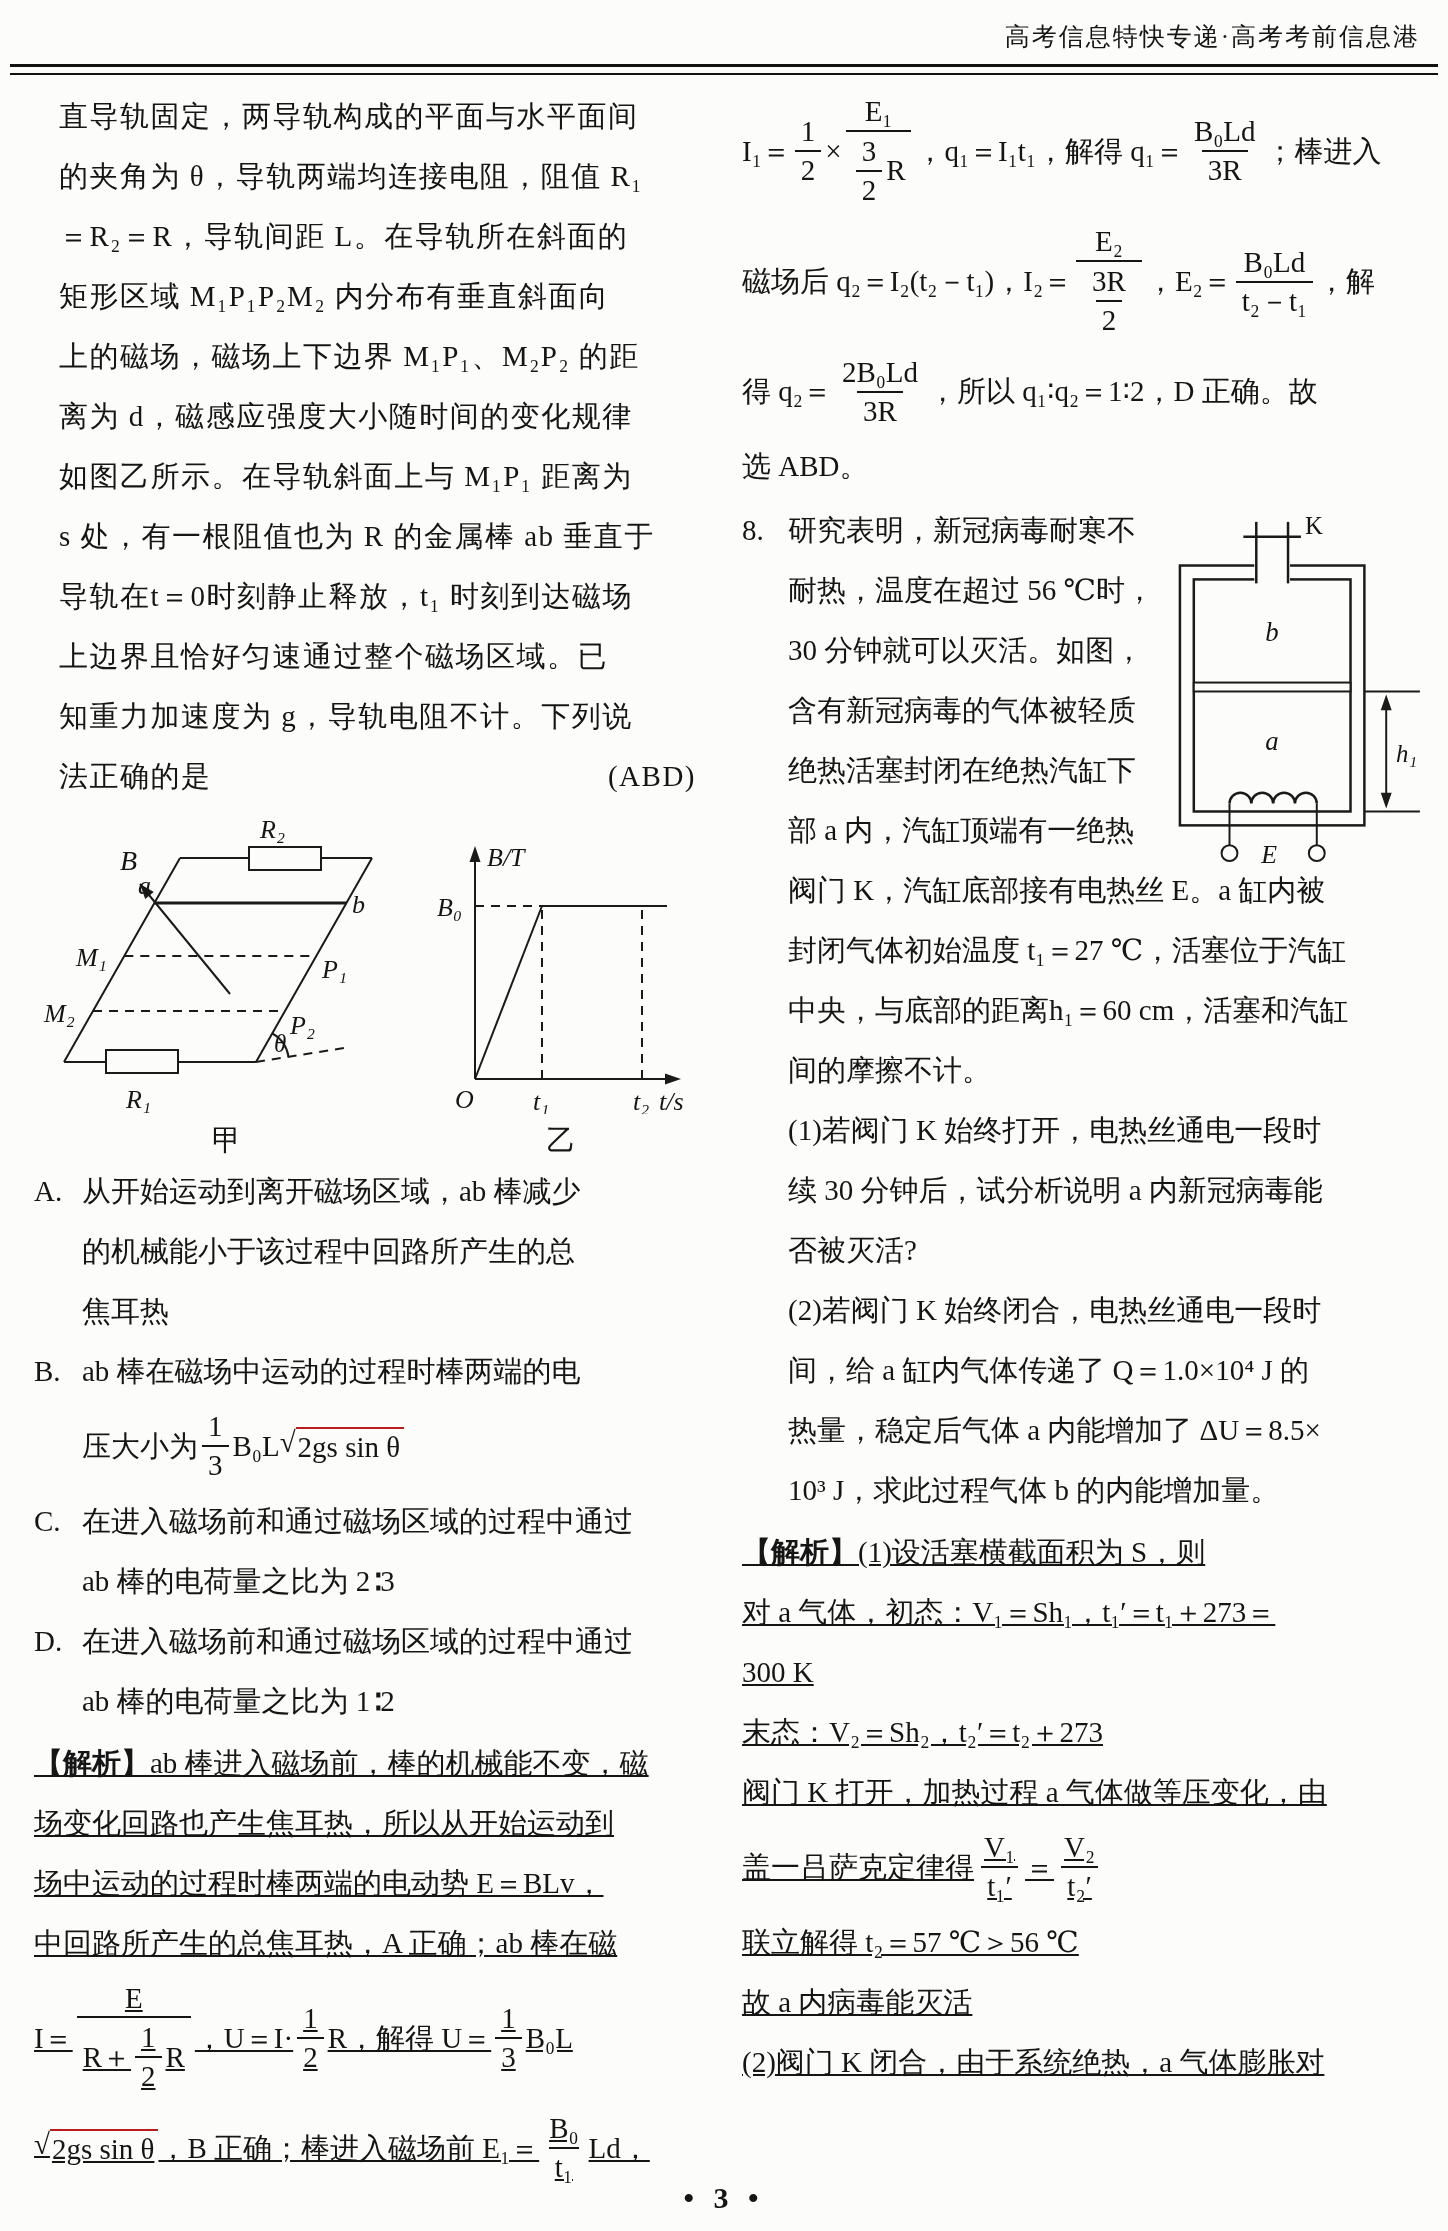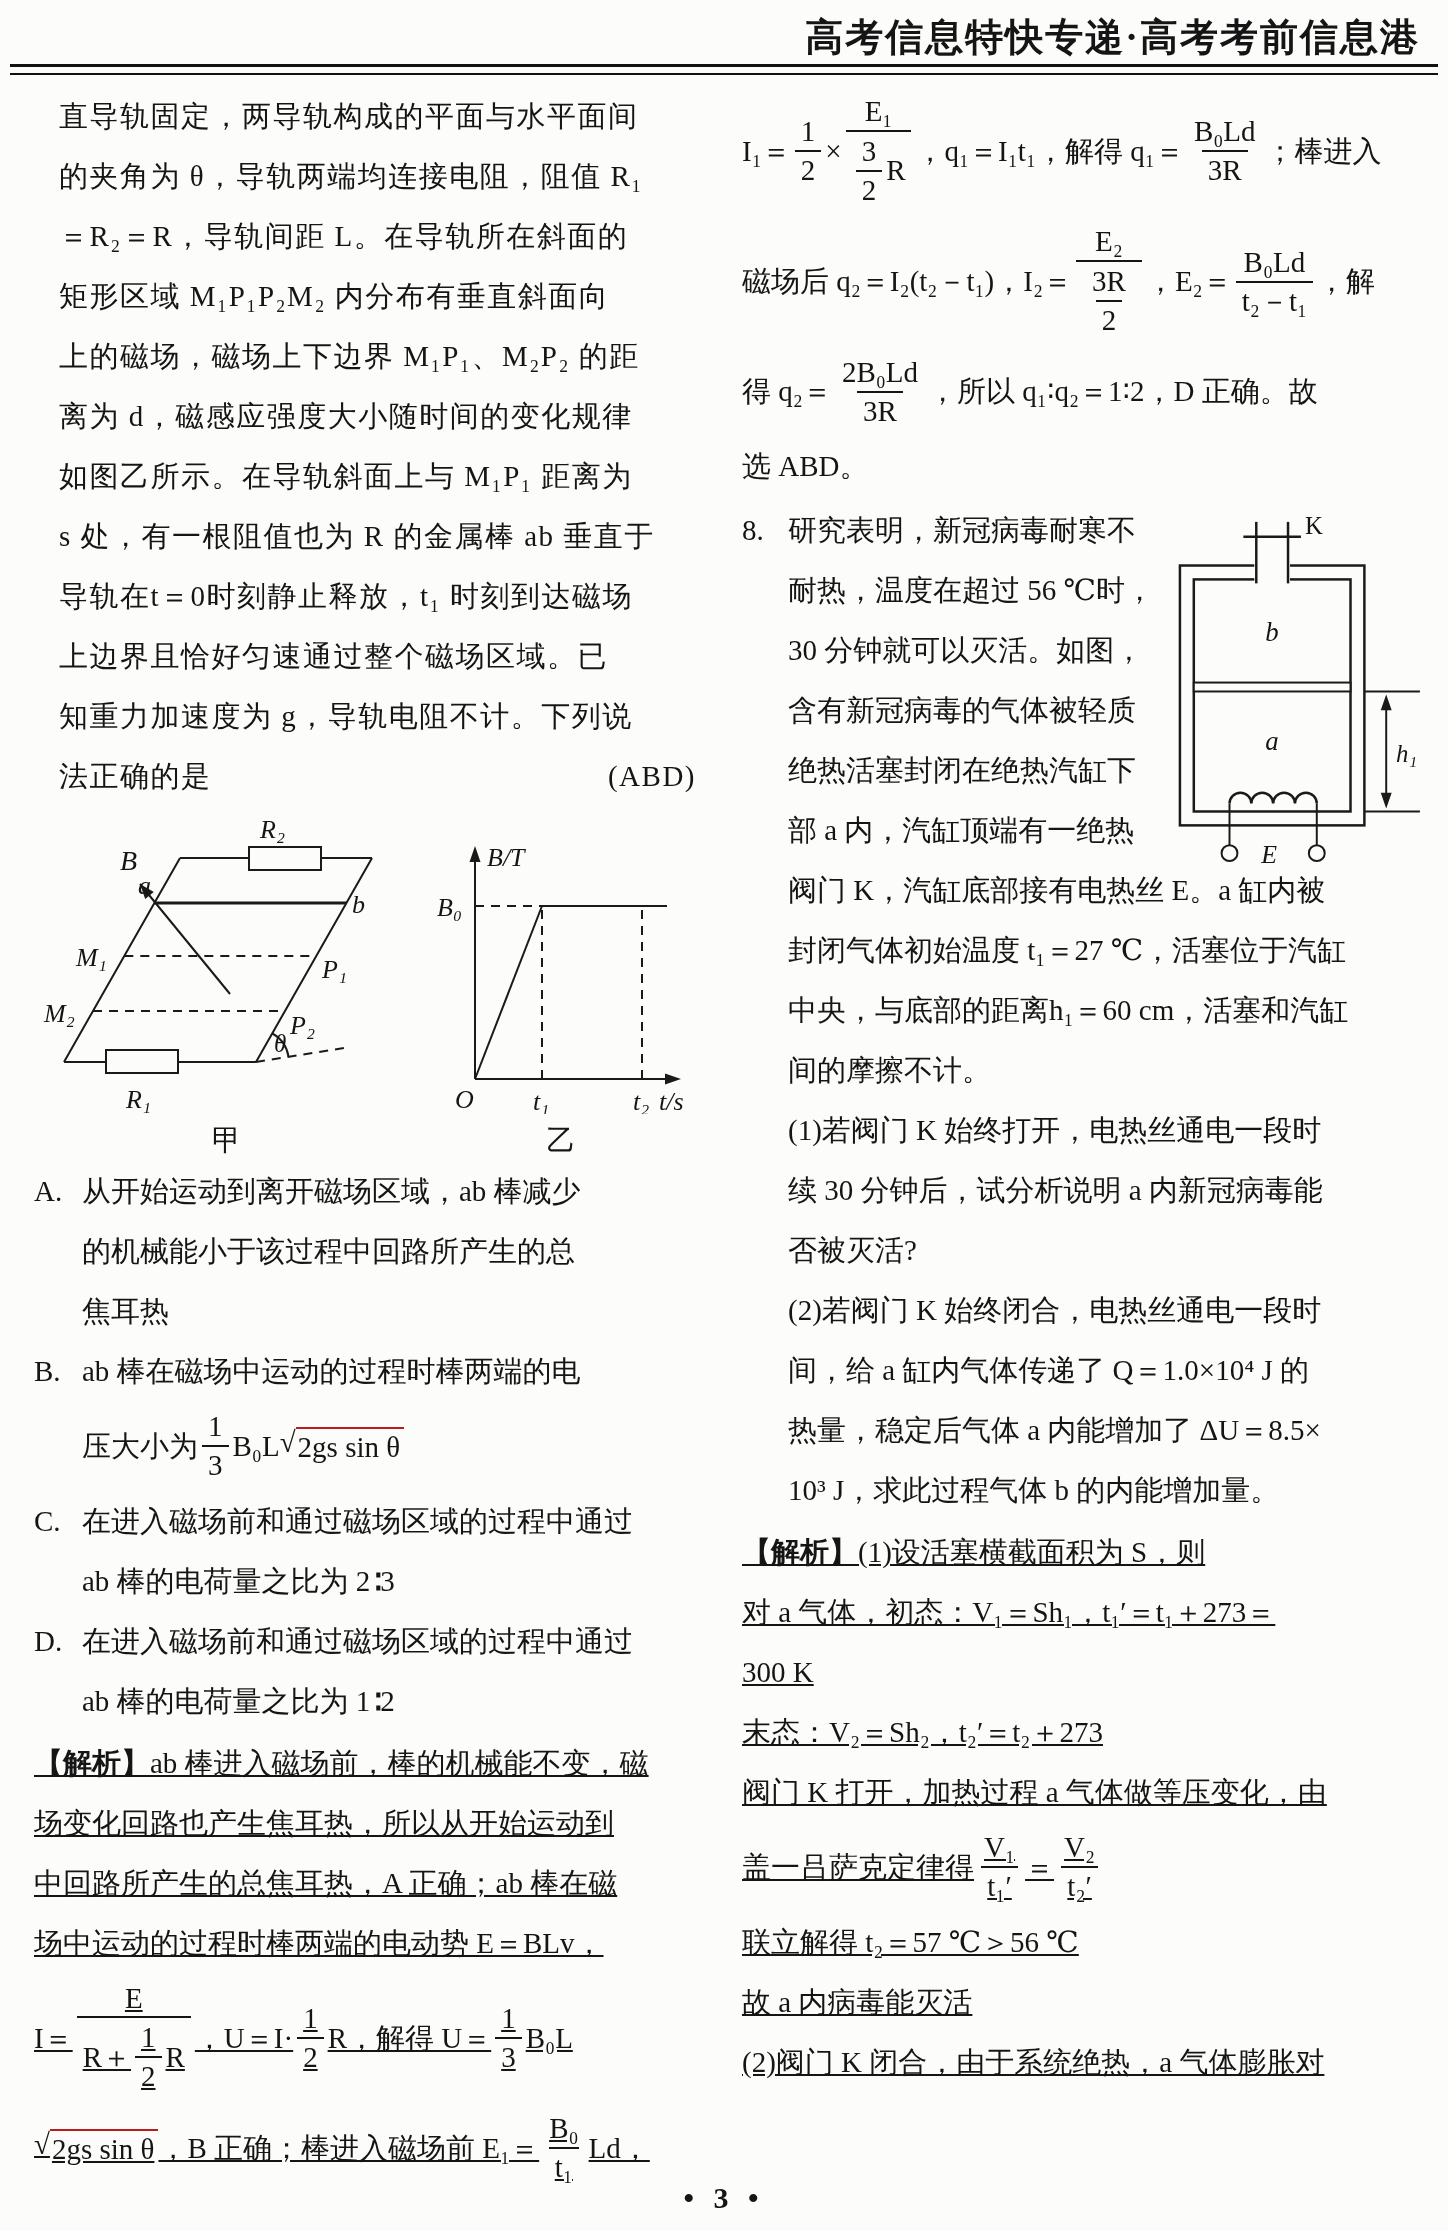--- a/index.html
+++ b/index.html
@@ -1,18 +1,18 @@
 <!DOCTYPE html>
 <html><head>
 <meta charset="utf-8">
 <style>
   html,body{margin:0;padding:0;background:#9a9a9a;}
   .page{position:relative;width:1448px;height:2231px;background:#fcfcfa;overflow:hidden;
         font-family:"Liberation Serif","DejaVu Serif",serif;color:#151515;}
-  .hdr{position:absolute;top:12px;right:28px;font-size:38px;font-weight:bold;letter-spacing:2px;}
+  .hdr{position:absolute;top:20px;right:28px;font-size:25px;font-weight:normal;letter-spacing:2px;}
   .rule{position:absolute;top:64px;left:10px;right:10px;height:6px;
         border-top:3px solid #111;border-bottom:2px solid #111;}
   .cols{position:absolute;top:86px;left:34px;right:26px;display:flex;gap:46px;}
   .col{font-size:29px;}
   .col-left{width:662px;flex:none;}
   .col-right{flex:1;min-width:0;}
   .ln{line-height:60px;white-space:nowrap;}
   .col-left>.q7 .ln{letter-spacing:1.5px;margin-left:25px;}
   .split{display:flex;justify-content:space-between;white-space:nowrap;gap:30px;}
   .fml{display:flex;align-items:center;white-space:nowrap;line-height:1.25;padding:7px 0;}
@@ -155,22 +155,22 @@
           <div class="ln">在进入磁场前和通过磁场区域的过程中通过</div>
           <div class="ln">ab 棒的电荷量之比为 1∶2</div>
         </div>
       </div>
 
       <div class="analysis">
         <div class="ln">
           <span class="alabel">【解析】</span><span>ab 棒进入磁场前，棒的机械能不变，磁</span>
         </div>
         <div class="ln">场变化回路也产生焦耳热，所以从开始运动到</div>
+        <div class="ln">场中运动的过程时棒两端的电动势 E＝BLv，</div>
         <div class="ln">中回路所产生的总焦耳热，A 正确；ab 棒在磁</div>
-        <div class="ln">场中运动的过程时棒两端的电动势 E＝BLv，</div>
         <div class="fml">I＝<span class="frac">
               <span class="fnum">E</span>
               <span class="fden">R＋<span class="frac">
                   <span class="fnum">1</span>
                   <span class="fden">2</span>
                 </span>R</span>
             </span>，U＝I·<span class="frac">
               <span class="fnum">1</span>
               <span class="fden">2</span>
             </span>R，解得 U＝<span class="frac">

